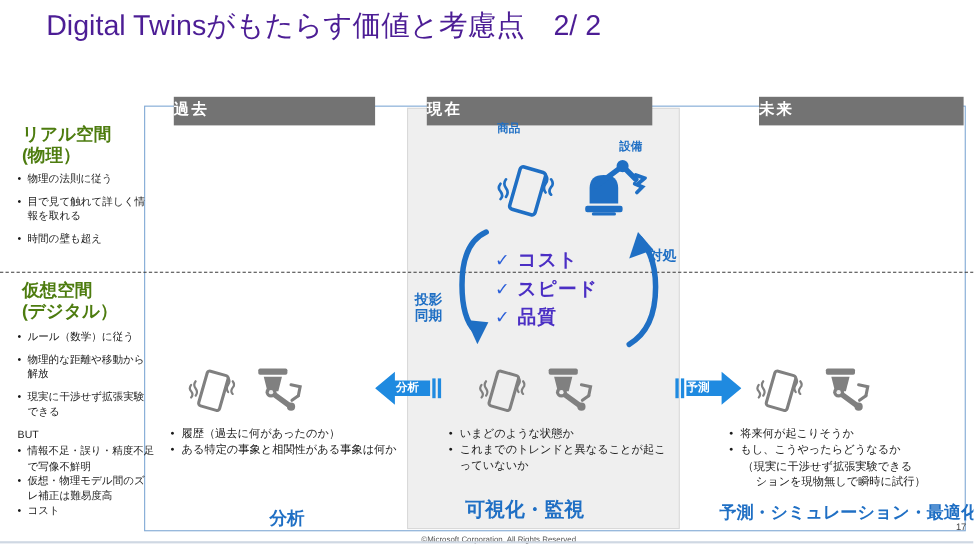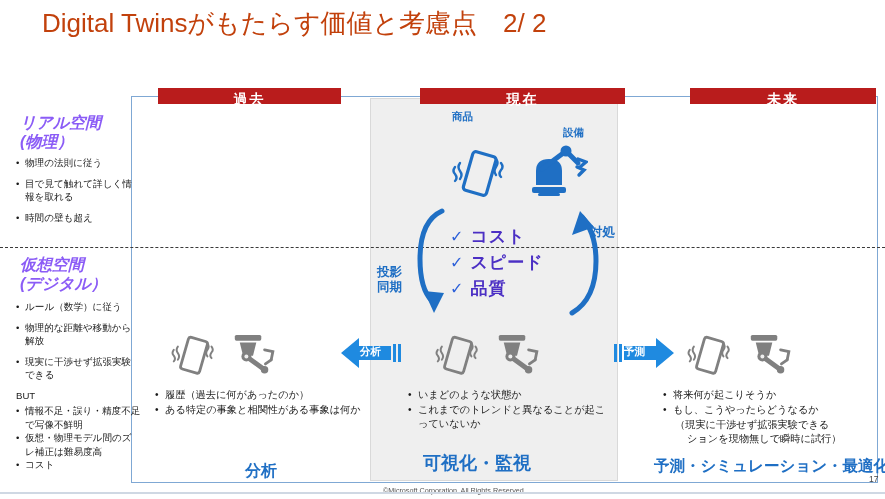--- a/index.html
+++ b/index.html
@@ -6,21 +6,21 @@
   body{
     width:885px;height:499px;background:#ffffff;
     font-family:"Liberation Sans","DejaVu Sans",sans-serif;
     color:#1a1a1a;overflow:hidden;position:relative;
   }
   .slide{position:relative;width:885px;height:499px;overflow:hidden;}
 
   
   .title{
     position:absolute;left:42px;top:6px;
-    font-size:26px;font-weight:400;color:#c2410c;letter-spacing:0px;white-space:nowrap;
+    font-size:26px;font-weight:400;color:#4c1d95;letter-spacing:0px;white-space:nowrap;
   }
   .subtitle{
     position:absolute;left:12px;top:43px;width:866px;
     font-size:11.4px;line-height:17px;color:#1a1a1a;
   }
   .subtitle b{font-weight:bold;}
 
   
   .frame{
     position:absolute;left:131px;top:96px;width:747px;height:387px;
@@ -30,31 +30,31 @@
     position:absolute;left:370px;top:98px;width:248px;height:383px;
     background:#efefef;border:1px solid #d9d9d9;box-sizing:border-box;
   }
   .divider{
     position:absolute;left:0px;top:247px;width:885px;height:0;
     border-top:1px dashed #3a3a3a;
   }
 
   
   .chip{
-    position:absolute;top:88px;height:16px;line-height:22px;
-    background:#b91c1c;color:#ffffff;text-align:center;
+    position:absolute;top:88px;height:26px;line-height:22px;
+    background:#737373;color:#ffffff;text-align:left;
     font-size:14px;font-weight:bold;letter-spacing:2px;
   }
   .chip.past{left:158px;width:183px;}
-  .chip.present{left:388px;width:205px;margin-left:32px;}
+  .chip.present{left:388px;width:205px;}
   .chip.future{left:690px;width:186px;}
 
   
   .side-h{
-    position:absolute;font-size:16px;font-weight:bold;color:#8b5cf6;line-height:19px;font-style:italic;
+    position:absolute;font-size:16px;font-weight:bold;color:#4d7c0f;line-height:19px;
   }
   .side-h.real{left:20px;top:113px;}
   .side-h.virtual{left:20px;top:255px;}
   .side-list{
     position:absolute;font-size:9.6px;line-height:13.5px;color:#1a1a1a;
   }
   .side-list.real{left:16px;top:156px;width:120px;}
   .side-list.virtual{left:16px;top:300px;width:125px;}
   .side-list .li{display:flex;margin-bottom:7px;}
   .side-list .li .bullet{width:9px;flex:0 0 9px;}

